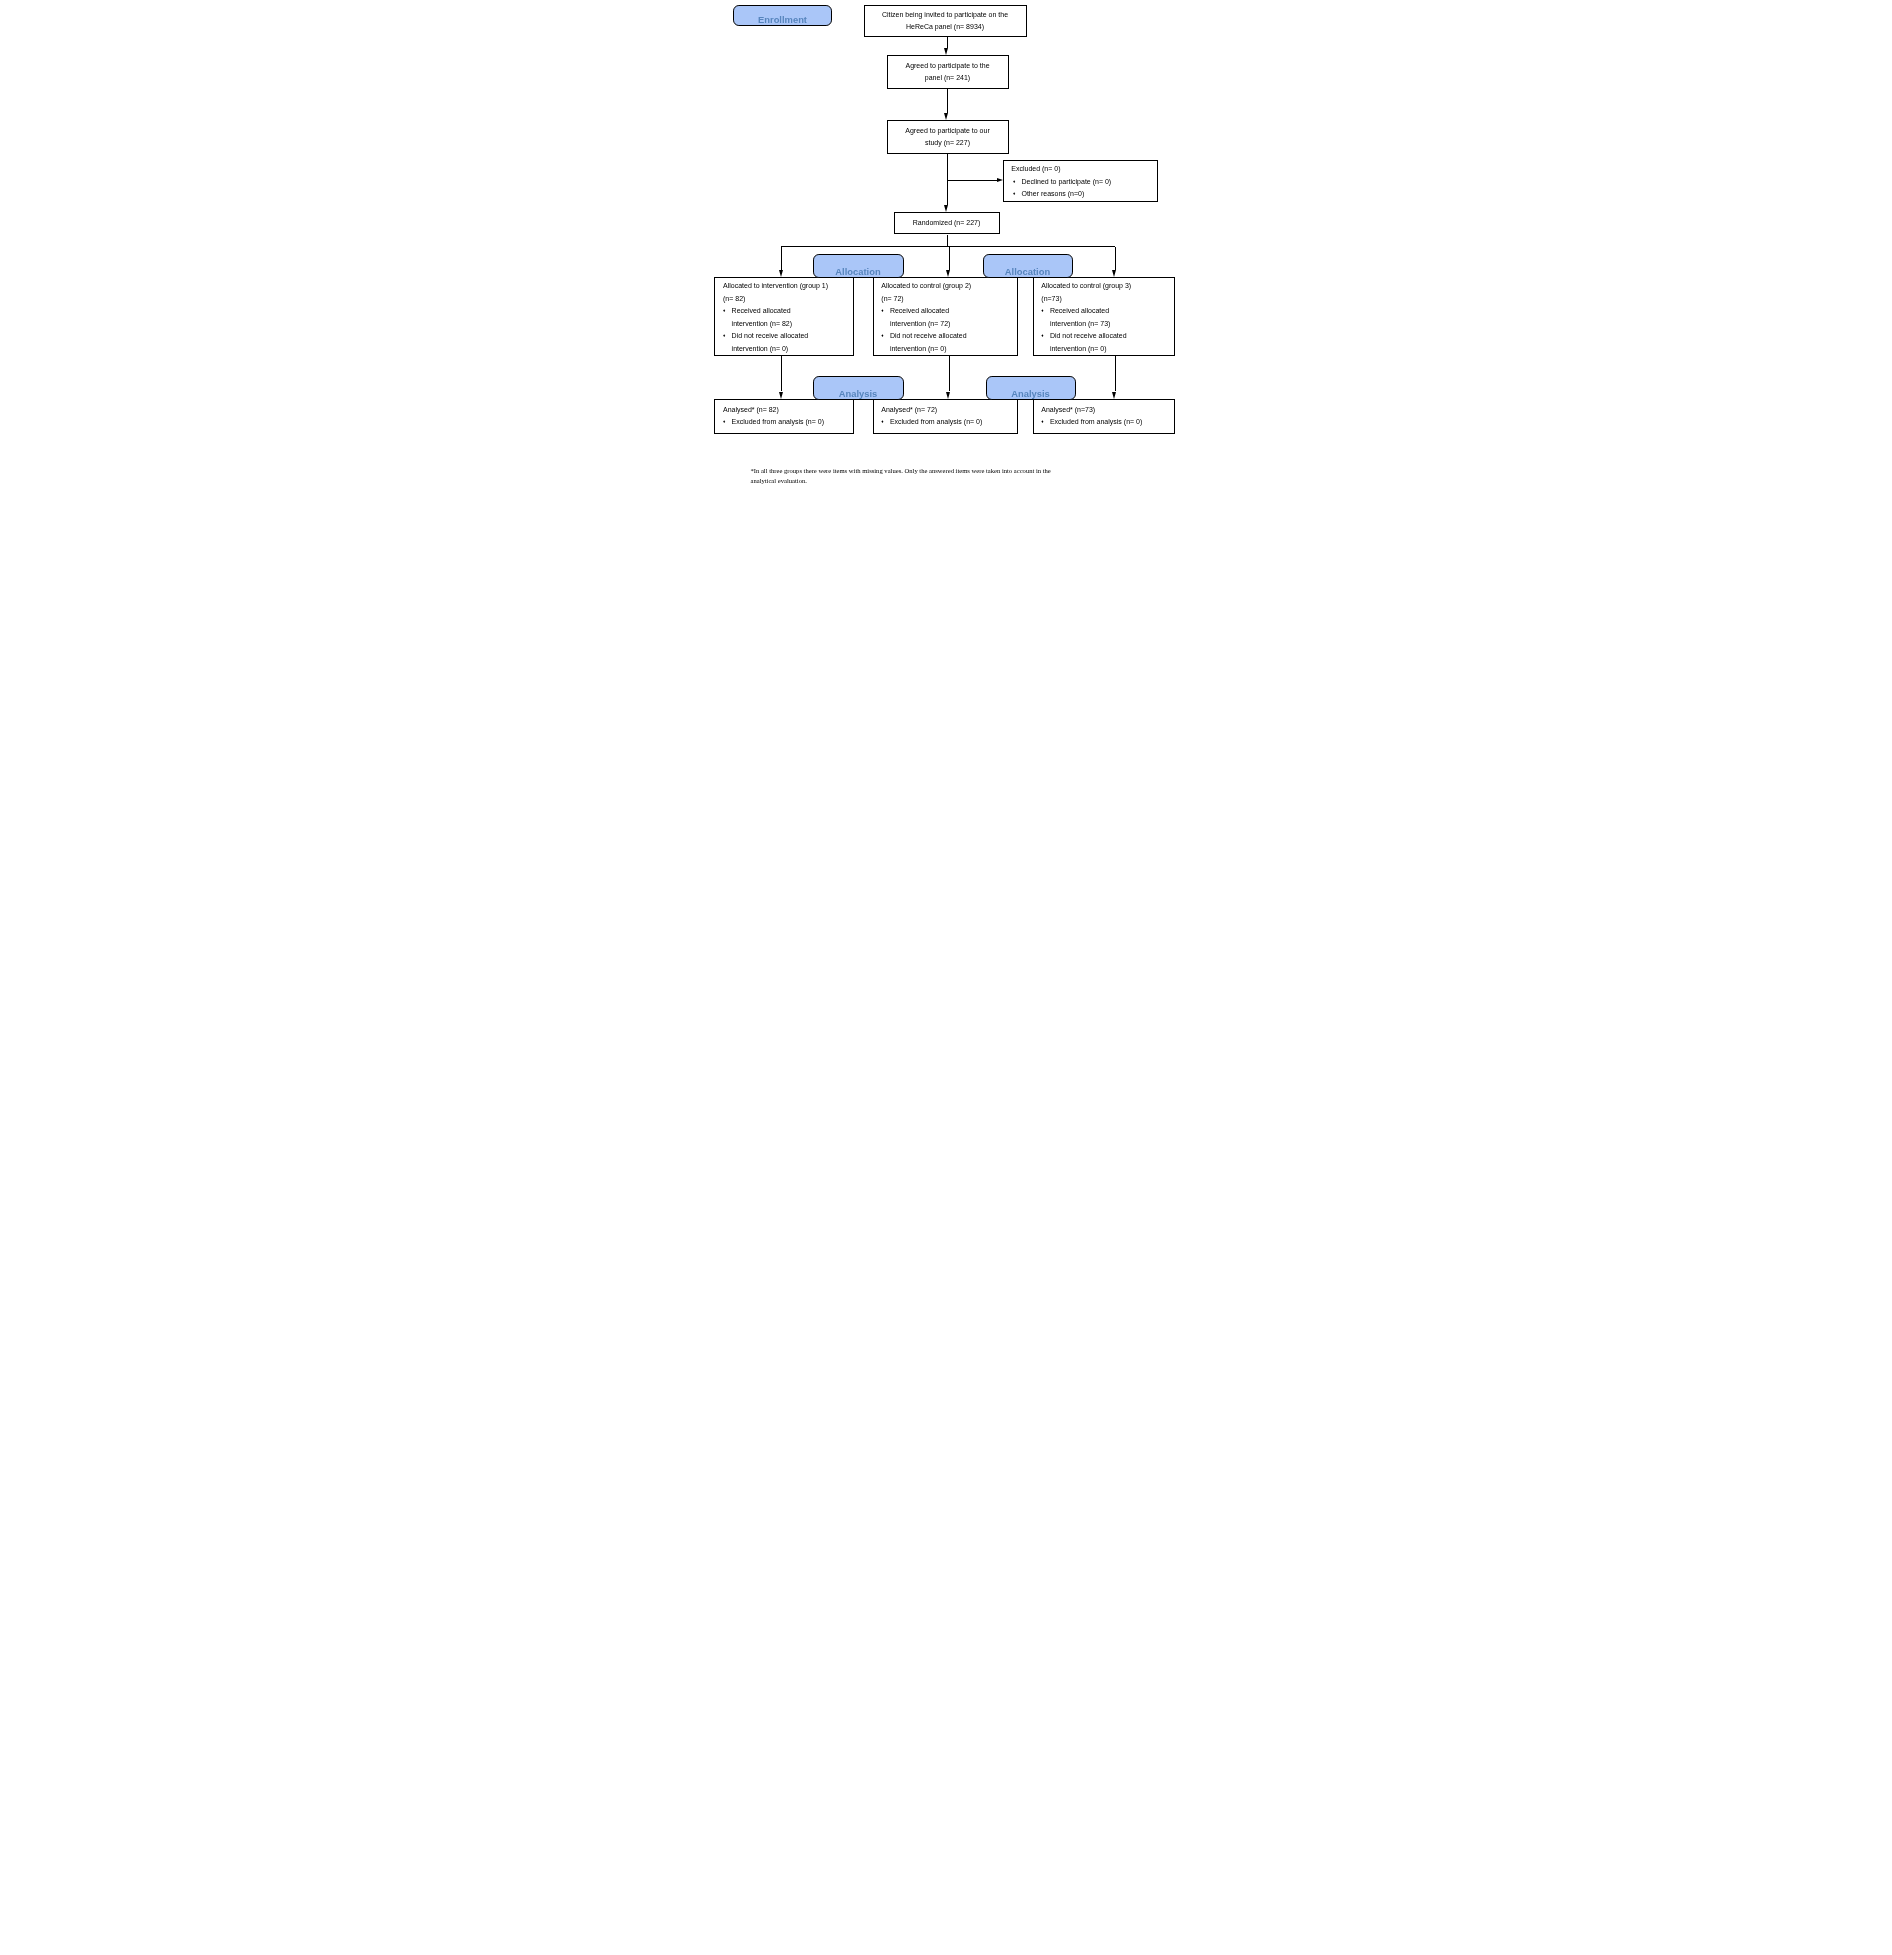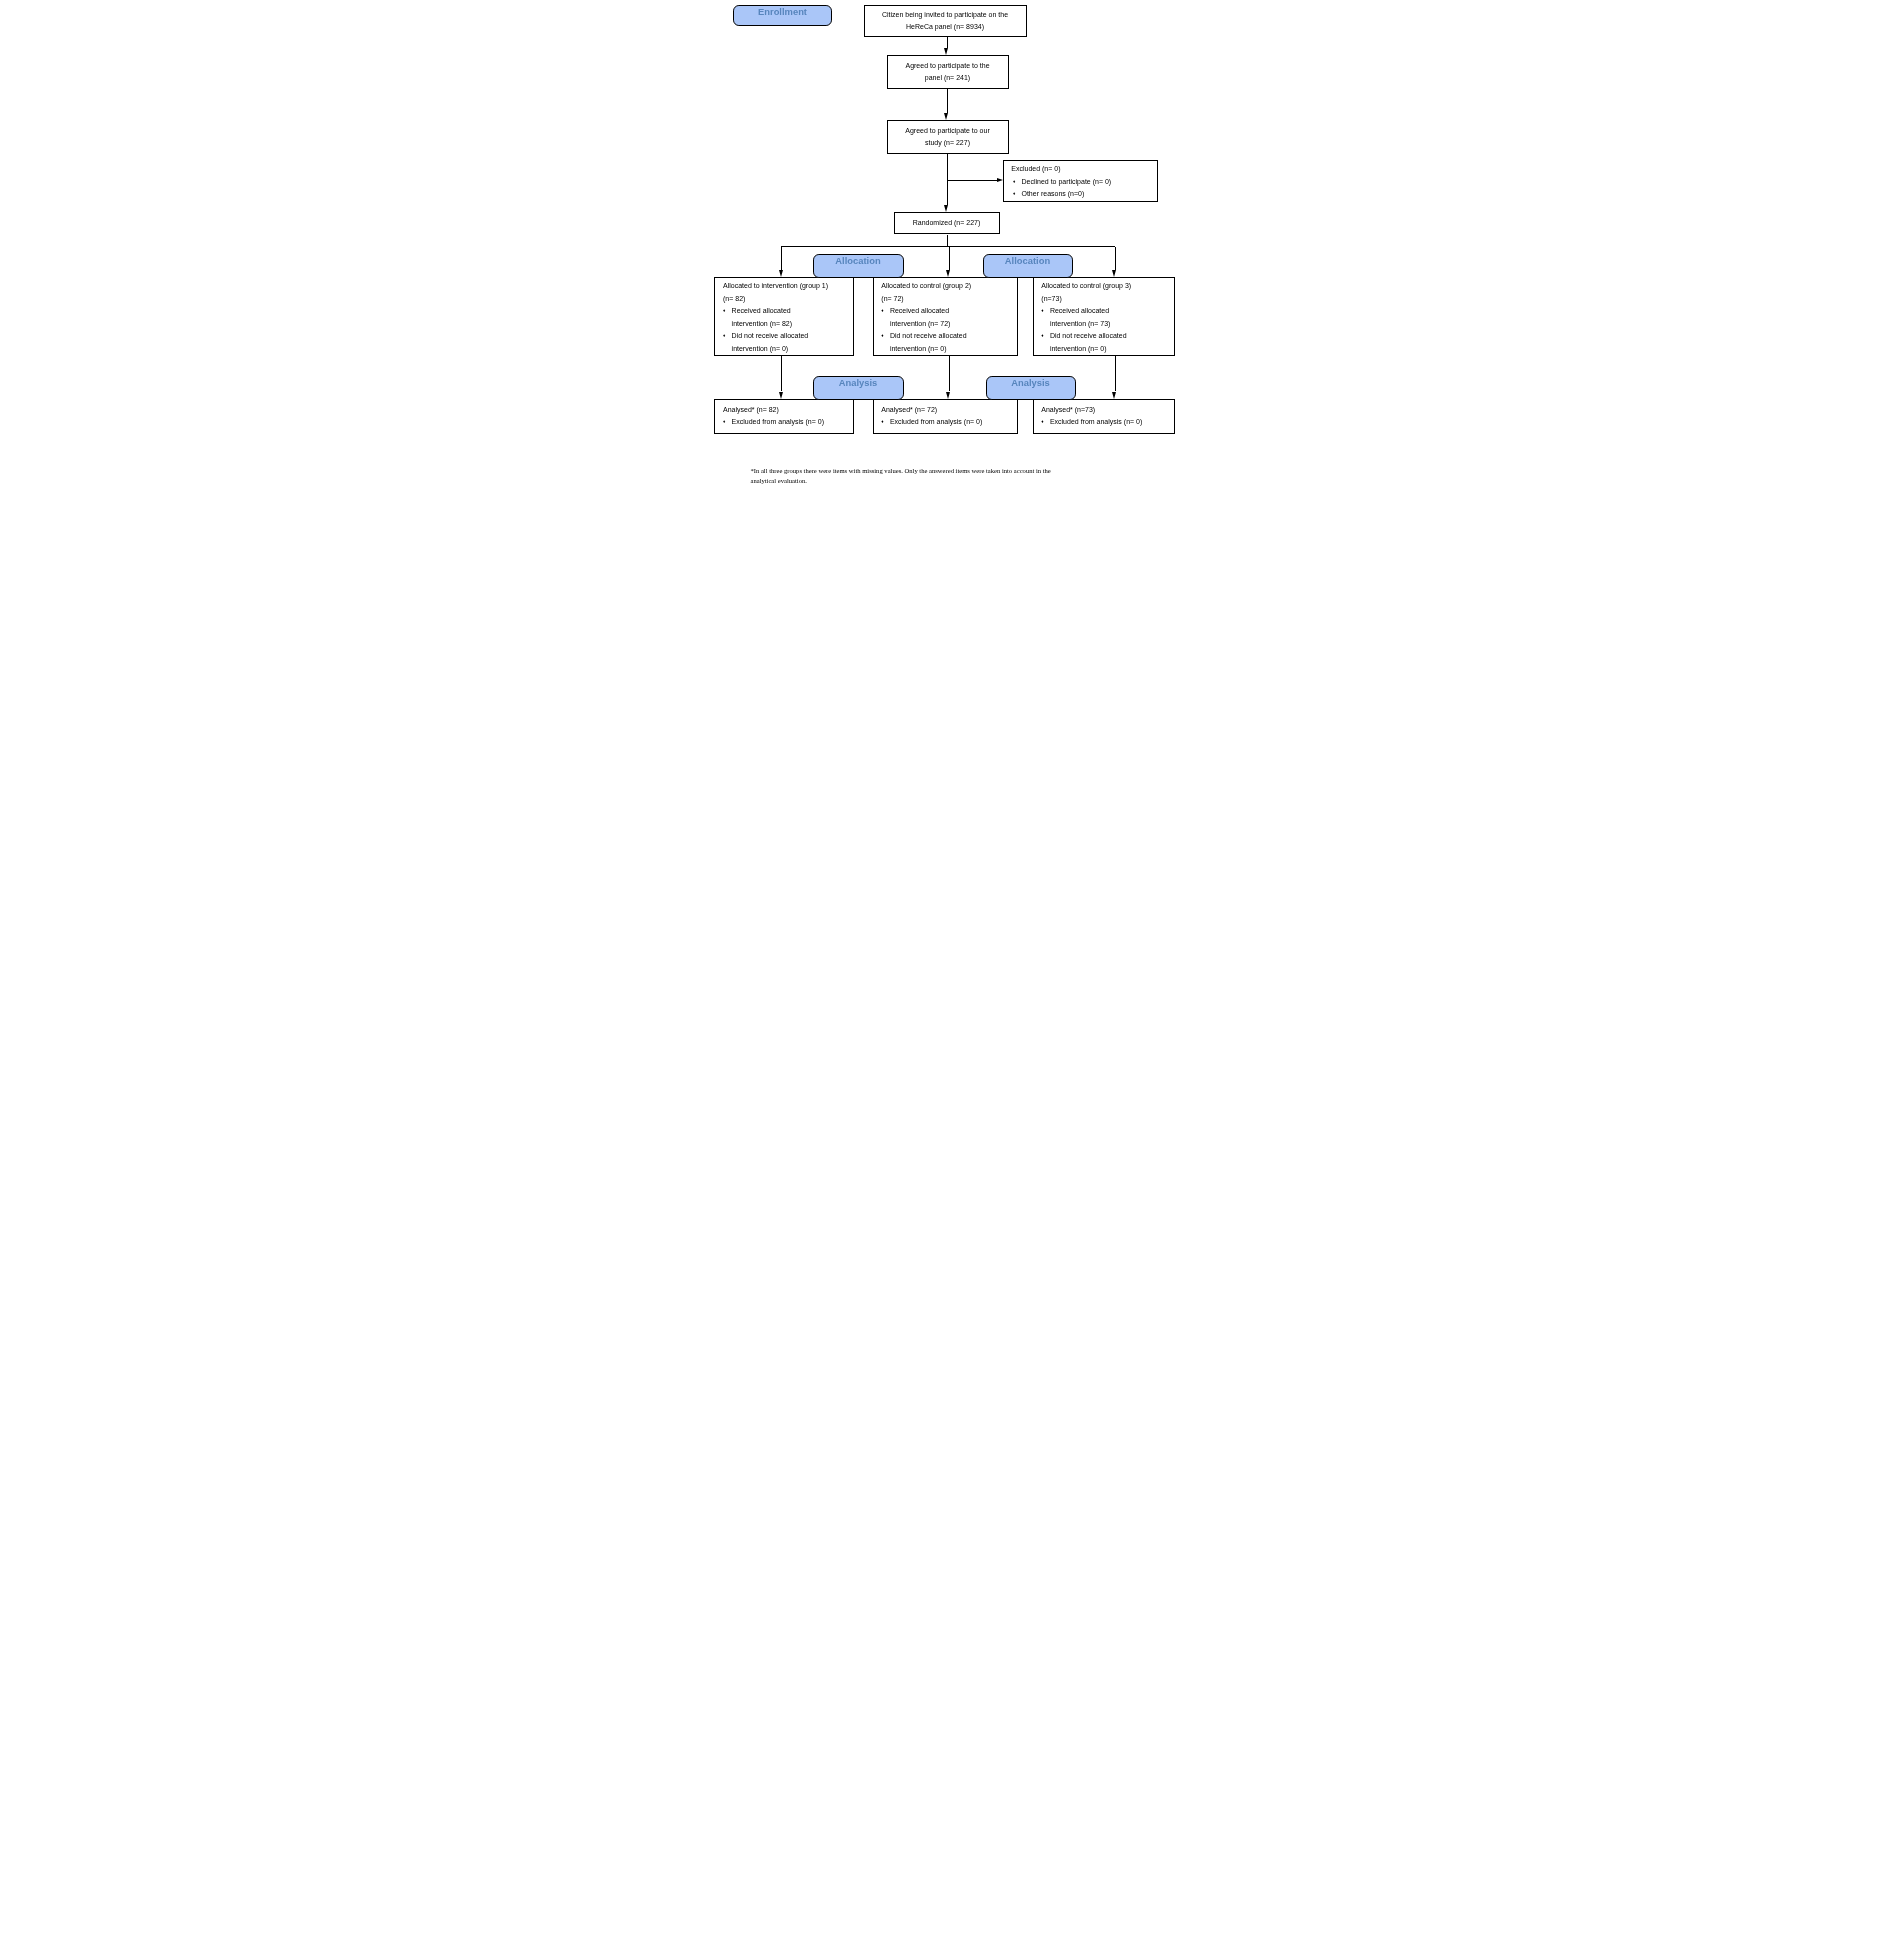--- a/index.html
+++ b/index.html
@@ -36,21 +36,21 @@
   }
   .item .itext{flex:1;}
   .excluded-items{margin-left:1.6px;}
   
   .badge{
     position:absolute;
     background:#AAC6F8;
     border:1.2px solid #000;
     border-radius:5.9px;
     box-sizing:border-box;
-    display:flex;align-items:flex-start;justify-content:center;
+    display:flex;align-items:flex-end;justify-content:center;
     font-weight:bold;font-size:9.4px;
     color:#5785BD;
     z-index:5;
   }
   
   .vline,.hline{position:absolute;background:#000;}
   .vline{width:0.8px;}
   .hline{height:1.2px;}
   .head-down{
     position:absolute;width:0;height:0;

